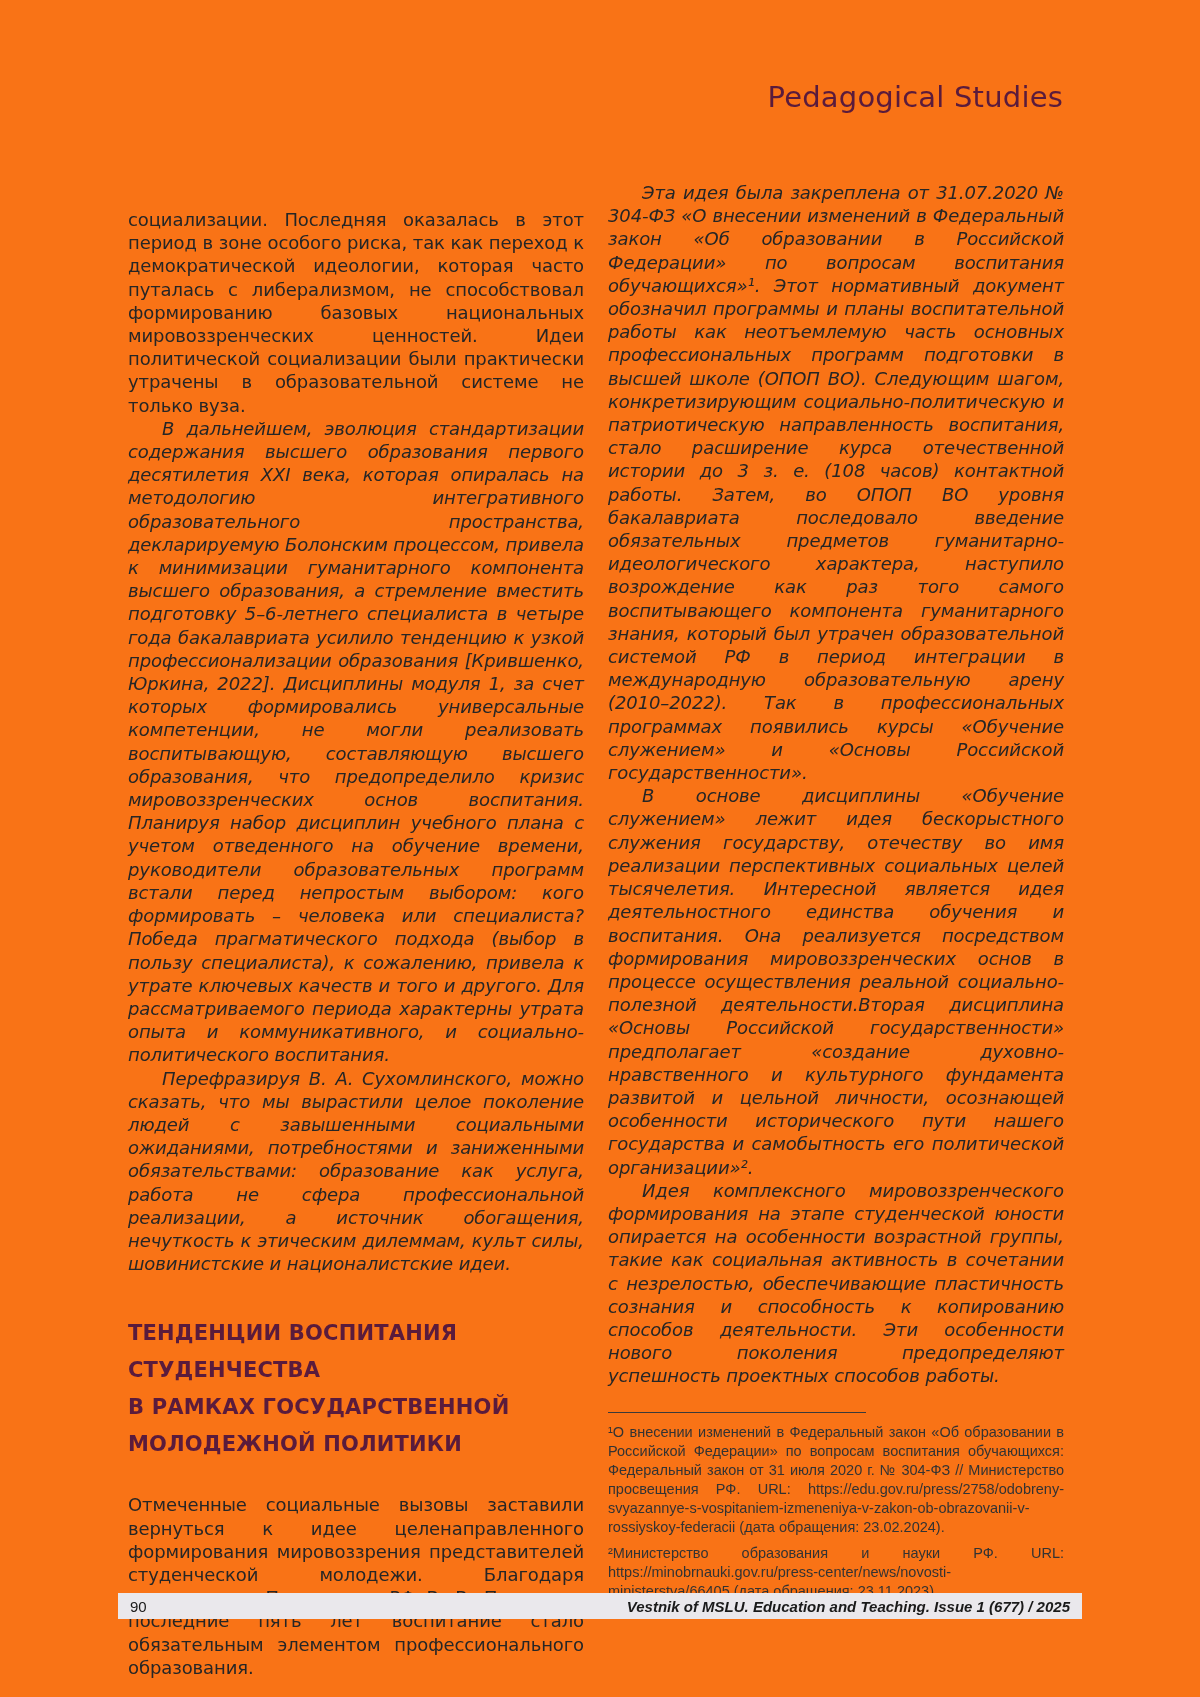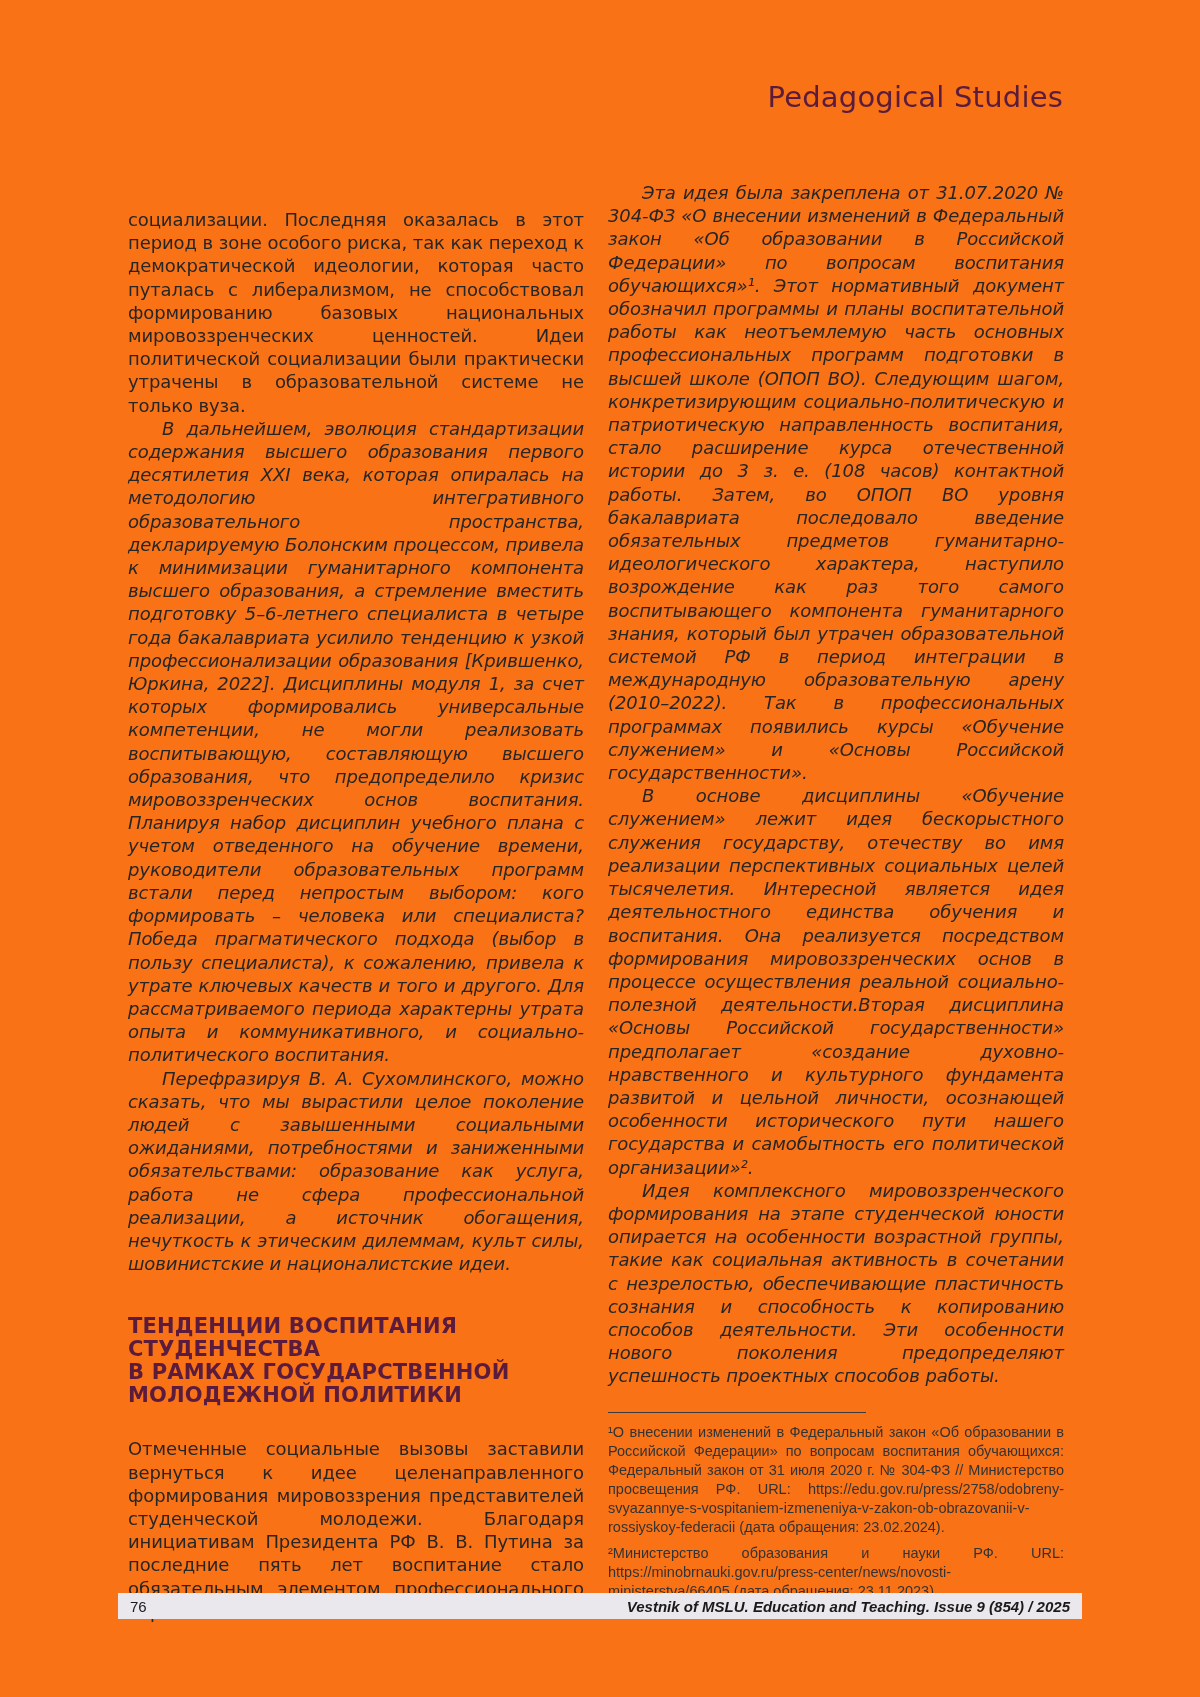--- a/index.html
+++ b/index.html
@@ -33,21 +33,21 @@
     font-size: 18px;
     line-height: 23.2px;
     letter-spacing: -0.1px;
     hyphens: auto;
     -webkit-hyphens: auto;
   }
   .body-text.indent { text-indent: 34px; font-style: italic; }
   .section-heading {
     margin: 40px 0 30px 0;
     font-size: 21px;
-    line-height: 23px;
+    line-height: 37px;
     font-weight: bold;
     color: #5a1b3c;
     white-space: pre-line;
     text-align: left;
     letter-spacing: 0.2px;
   }
   .footnotes { margin-top: 24px; }
   .footnote-rule {
     width: 258px;
     border-top: 1.6px solid #3a3a3a;
@@ -113,17 +113,17 @@
     <p class="body-text indent" lang="ru">Идея комплексного мировоззренческого формирования на этапе студенческой юности опирается на особенности возрастной группы, такие как социальная активность в сочетании с незрелостью, обеспечивающие пластичность сознания и способность к копированию способов деятельности. Эти особенности нового поколения предопределяют успешность проектных способов работы.</p>
 
     <div class="footnotes">
       <div class="footnote-rule"></div>
       <p class="footnote" lang="ru">¹О внесении изменений в Федеральный закон «Об образовании в Российской Федерации» по вопросам воспитания обучающихся: Федеральный закон от 31 июля 2020 г. № 304-ФЗ // Министерство просвещения РФ. URL: https://edu.gov.ru/press/2758/odobreny-svyazannye-s-vospitaniem-izmeneniya-v-zakon-ob-obrazovanii-v-rossiyskoy-federacii (дата обращения: 23.02.2024).</p>
       <p class="footnote" lang="ru">²Министерство образования и науки РФ. URL: https://minobrnauki.gov.ru/press-center/news/novosti-ministerstva/66405 (дата обращения: 23.11.2023).</p>
     </div>
   </div>
 
   <div class="footer">
-    <span class="page-number">76</span>
-    <span class="journal-title">Vestnik of MSLU. Education and Teaching. Issue 9 (854) / 2025</span>
+    <span class="page-number">90</span>
+    <span class="journal-title">Vestnik of MSLU. Education and Teaching. Issue 1 (677) / 2025</span>
   </div>
 
 </div>
 
 </body></html>

